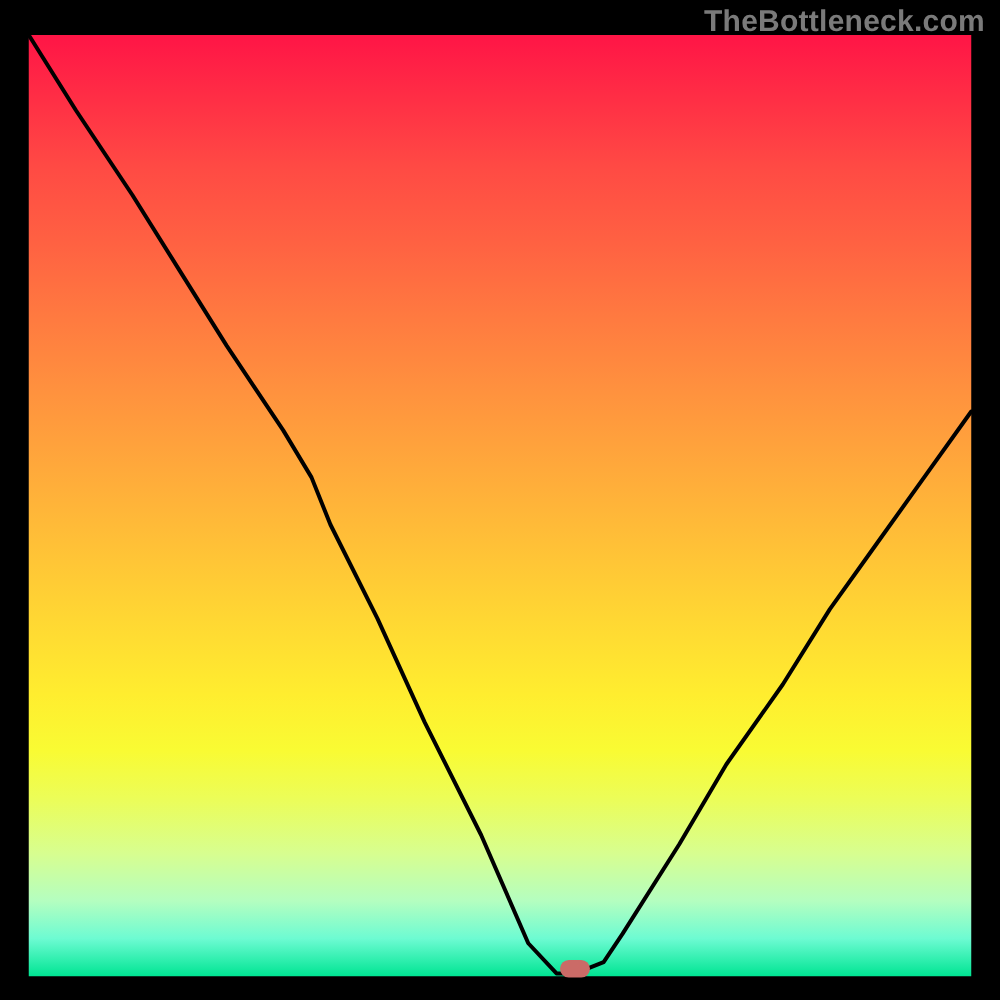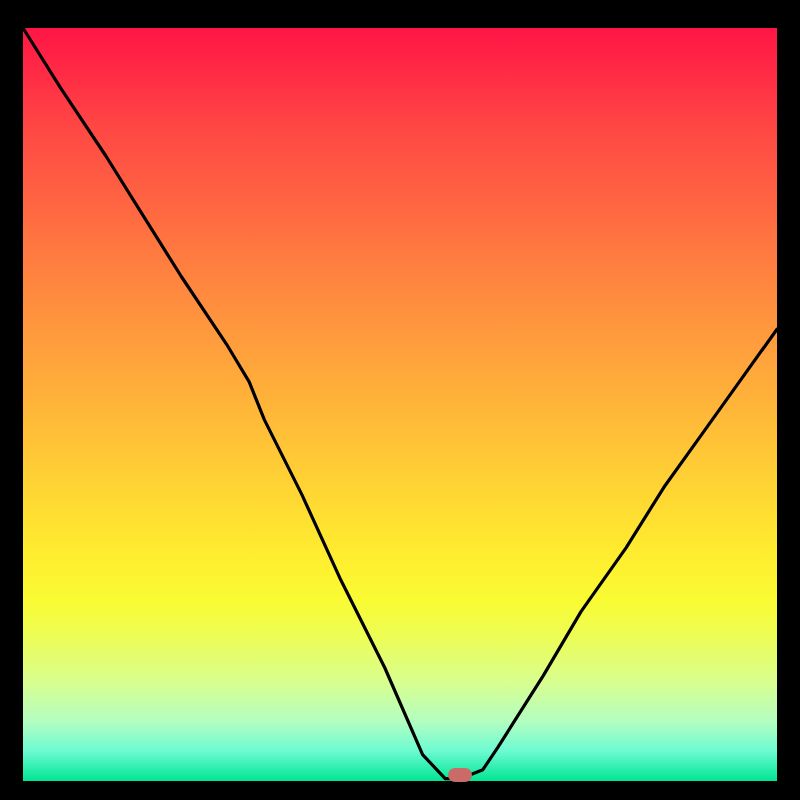--- a/index.html
+++ b/index.html
@@ -71,20 +71,21 @@
     border-radius: 7px;
     background: #cb6b67;
     z-index: 3;
   }
 </style>
 </head>
 <body>
 
 <div class="frame">
 
+  <div class="watermark">TheBottleneck.com</div>
 
   <div class="plot-area"></div>
 
   <svg class="curve" viewBox="0 0 754 753" preserveAspectRatio="none">
     <path fill="none" stroke="#000" stroke-width="3.2" stroke-linecap="round" stroke-linejoin="round" d="M0.0 0.0 L37.7 60.2 L82.9 128.0 L120.6 188.3 L158.3 248.5 L203.6 316.3 L226.2 353.9 L241.3 391.6 L279.0 466.9 L316.7 549.7 L361.9 640.0 L399.6 726.6 L422.2 750.7 L437.3 750.7 L459.9 741.7 L475.0 719.1 L520.3 647.6 L558.0 583.6 L603.2 519.6 L640.9 459.3 L678.6 406.6 L716.3 353.9 L754.0 301.2"></path>
   </svg>
 
   <div class="marker" style="left:448px;top:768px;width:24px;height:14px;background:#cb6b67;"></div>
 
 </div>

